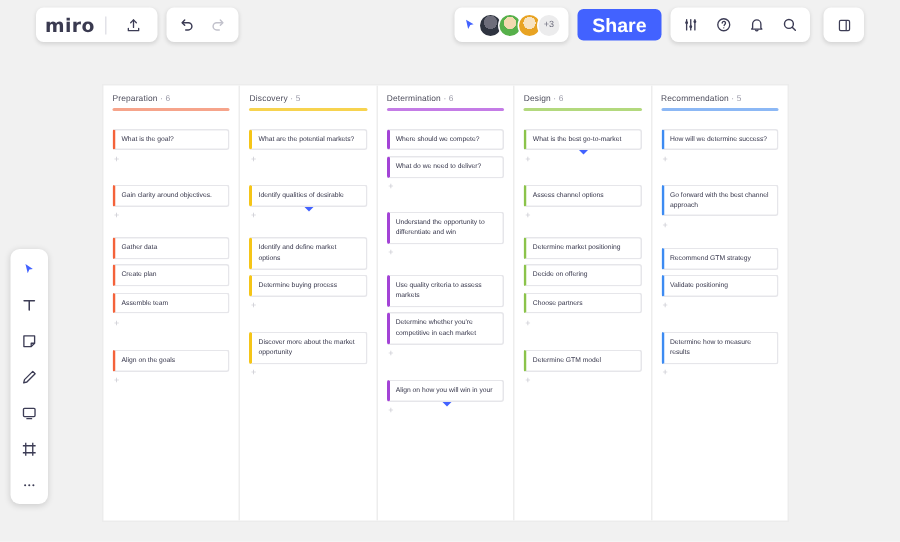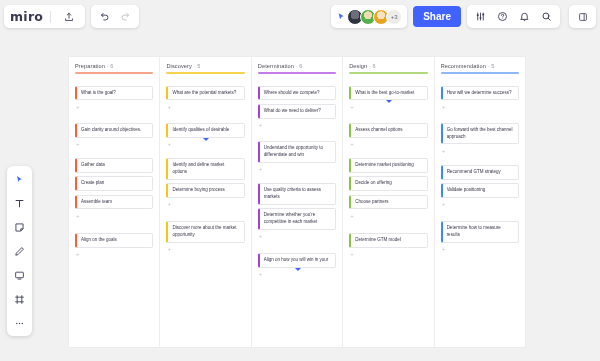--- a/index.html
+++ b/index.html
@@ -8,21 +8,21 @@
     font-family: "Liberation Sans", sans-serif;
     background: #f1f1f1;
     overflow: hidden;
   }
   #app { position: relative; width: 600px; height: 361px; background: #f1f1f1; }
 
   
   .topbar {
     position: absolute; top: 0; left: 0; width: 600px; height: 33px;
     display: flex; align-items: center; justify-content: space-between;
-    padding: 0 4px;
+    padding: 0 24px;
   }
   .tb-left { display: flex; align-items: center; gap: 6px; }
   .tb-right { display: flex; align-items: center; gap: 6px; }
 
   .pill {
     background: #fff; border-radius: 5px;
     box-shadow: 0 1px 3px rgba(0,0,0,.13);
     display: flex; align-items: center; height: 23px;
   }
   .logo-group { padding: 0 6px; gap: 7px; }
@@ -51,21 +51,21 @@
   .av2 { background: radial-gradient(circle at 50% 38%, #f3d9b0 0 36%, #56b04a 37% 100%); }
   .av3 { background: radial-gradient(circle at 50% 38%, #f7e3c2 0 36%, #e8a323 37% 100%); }
   .av-more {
     width: 16px; height: 16px; border-radius: 50%;
     background: #ececed; color: #6b6b7b;
     font-size: 6px; display: inline-flex; align-items: center; justify-content: center;
     margin-left: -3px; border: 1.5px solid #fff;
   }
   .share-btn {
     background: #4262ff; color: #fff;
-    font-size: 10px; font-weight: 600;
+    font-size: 13px; font-weight: 600;
     height: 21px; padding: 0 10px; border-radius: 4px;
     display: inline-flex; align-items: center; border: none; cursor: pointer;
   }
   .actions { padding: 0 3px; gap: 1px; }
   .last-pill { padding: 0 3px; margin-left: 3px; }
 
   
   .lefttools {
     position: absolute; left: 7px; top: 166px;
     width: 25px; background: #fff; border-radius: 6px;

